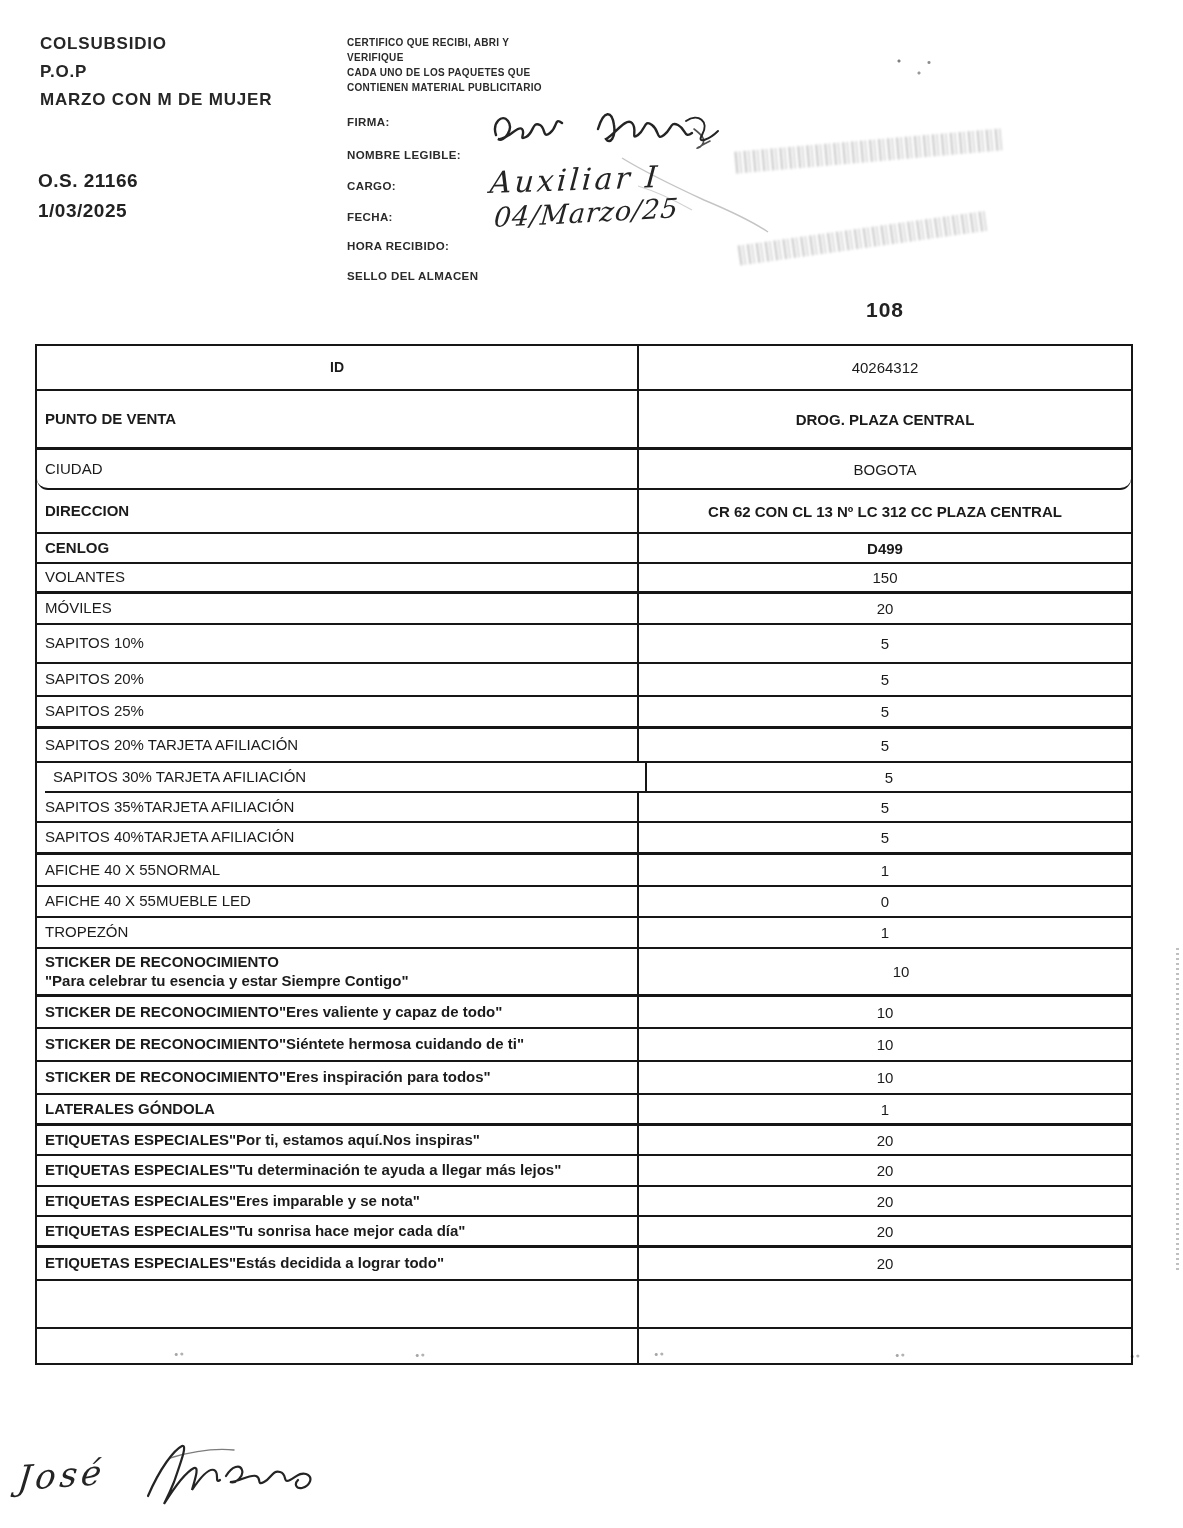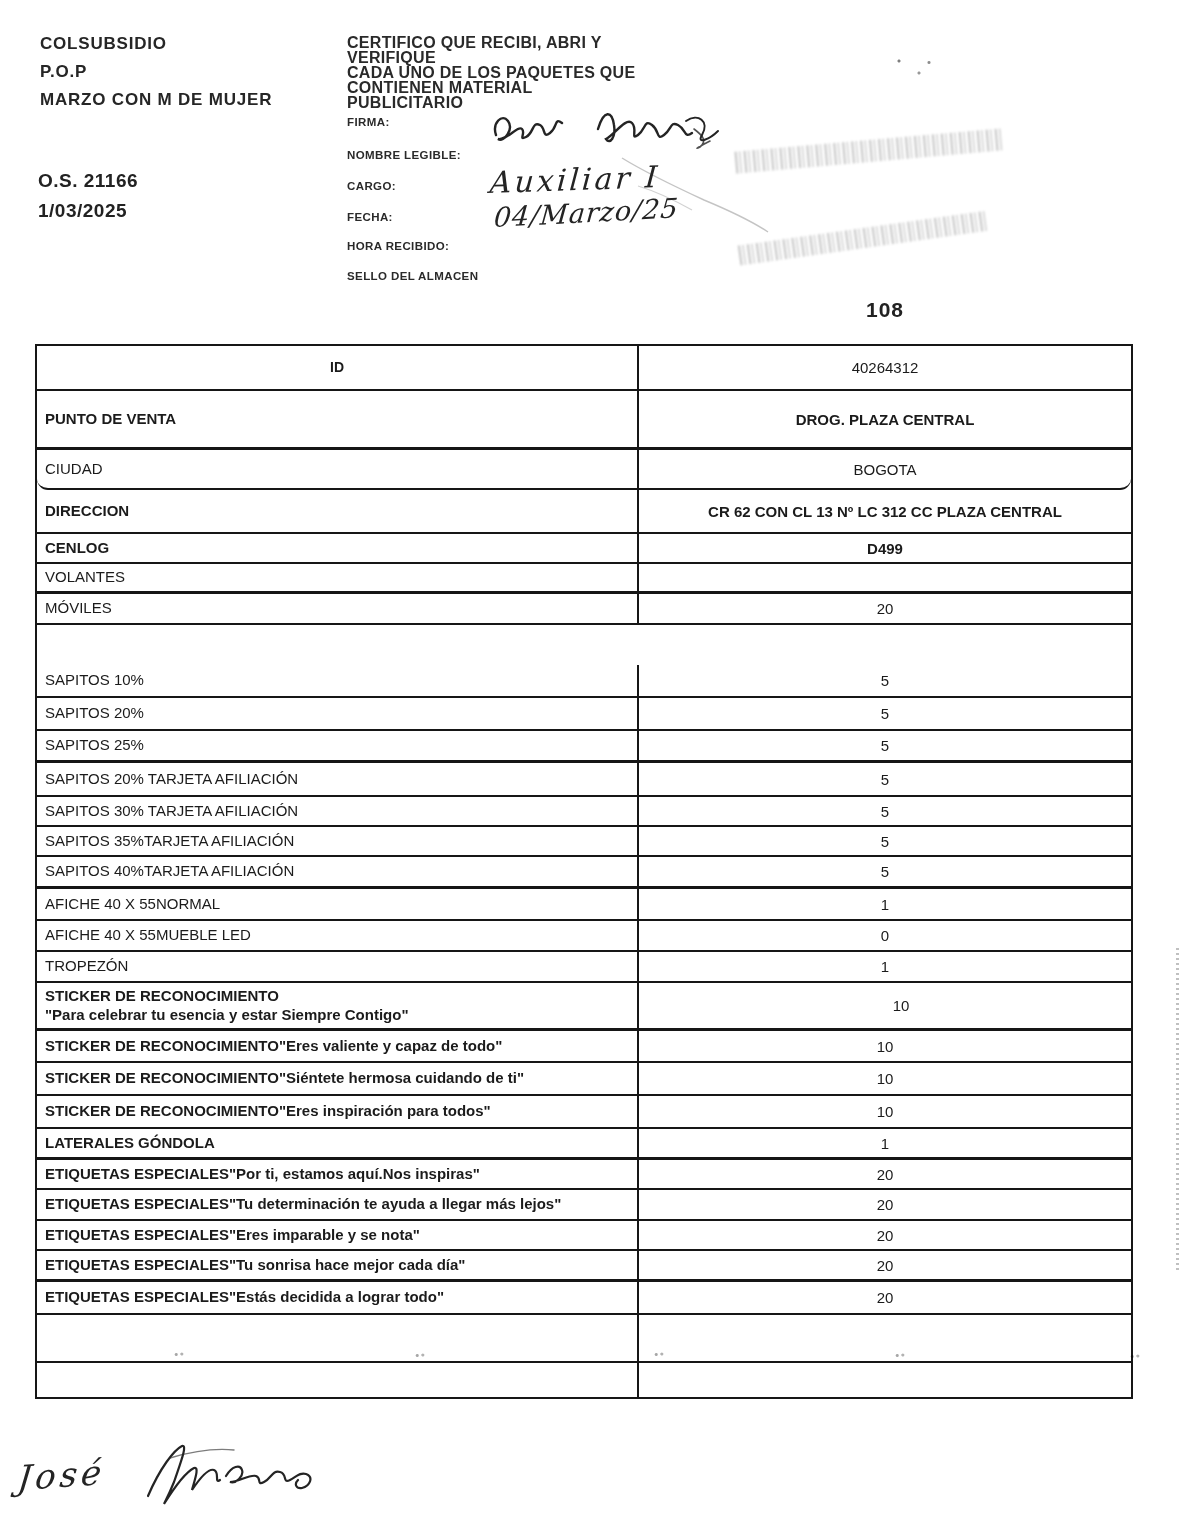--- a/index.html
+++ b/index.html
@@ -6,21 +6,21 @@
   .page{
     position:relative;width:1183px;height:1528px;background:#ffffff;
     font-family:"Liberation Sans", sans-serif;color:#1c1c1c;overflow:hidden;
     margin:0 auto;
   }
   .abs{position:absolute;}
   
   .hl{font-weight:bold;font-size:17px;letter-spacing:.8px;color:#262626;}
   .os{font-weight:bold;font-size:19px;letter-spacing:.5px;color:#222;}
   
-  .cert{font-size:16px;font-weight:600;letter-spacing:.3px;line-height:15px;color:#2a2a2a;width:300px;}
+  .cert{font-size:10px;font-weight:600;letter-spacing:.3px;line-height:15px;color:#2a2a2a;width:300px;}
   .flabel{font-size:11.5px;font-weight:600;letter-spacing:.4px;color:#2a2a2a;}
   
   .hand{
     font-family:"DejaVu Serif", serif;font-style:italic;color:#242424;
     transform-origin:left center;white-space:nowrap;
   }
   .hand-cargo{font-size:30px;letter-spacing:3px;transform:rotate(-2deg) skewX(-6deg);}
   .hand-fecha{font-size:27px;letter-spacing:1px;transform:rotate(-3deg) skewX(-8deg);}
   .hand-name{font-size:34px;letter-spacing:4px;transform:rotate(-4deg) skewX(-10deg);}
   
@@ -123,42 +123,43 @@
       <div class="trow" style="height: 44px;">
         <div class="cell cl b">DIRECCION</div>
         <div class="cell cr b">CR 62 CON CL 13 Nº LC 312 CC PLAZA CENTRAL</div>
       </div>
       <div class="trow" style="height: 30px;">
         <div class="cell cl b">CENLOG</div>
         <div class="cell cr b">D499</div>
       </div>
       <div class="trow" style="height: 30px;">
         <div class="cell cl">VOLANTES</div>
+        <div class="cell cr">150</div>
       </div>
       <div class="trow" style="height: 31px;">
         <div class="cell cl">MÓVILES</div>
         <div class="cell cr">20</div>
       </div>
-      <div class="trow" style="height: 33px; margin-top: 40px;">
+      <div class="trow" style="height: 39px;">
         <div class="cell cl">SAPITOS 10%</div>
         <div class="cell cr">5</div>
       </div>
       <div class="trow" style="height: 33px;">
         <div class="cell cl">SAPITOS 20%</div>
         <div class="cell cr">5</div>
       </div>
       <div class="trow" style="height: 32px;">
         <div class="cell cl">SAPITOS 25%</div>
         <div class="cell cr">5</div>
       </div>
       <div class="trow" style="height: 34px;">
         <div class="cell cl">SAPITOS 20% TARJETA AFILIACIÓN</div>
         <div class="cell cr">5</div>
       </div>
-      <div class="trow" style="height: 30px;">
+      <div class="trow" style="height: 30px; margin-left: 8px;">
         <div class="cell cl">SAPITOS 30% TARJETA AFILIACIÓN</div>
         <div class="cell cr">5</div>
       </div>
       <div class="trow" style="height: 30px;">
         <div class="cell cl">SAPITOS 35%TARJETA AFILIACIÓN</div>
         <div class="cell cr">5</div>
       </div>
       <div class="trow" style="height: 32px;">
         <div class="cell cl">SAPITOS 40%TARJETA AFILIACIÓN</div>
         <div class="cell cr">5</div>

